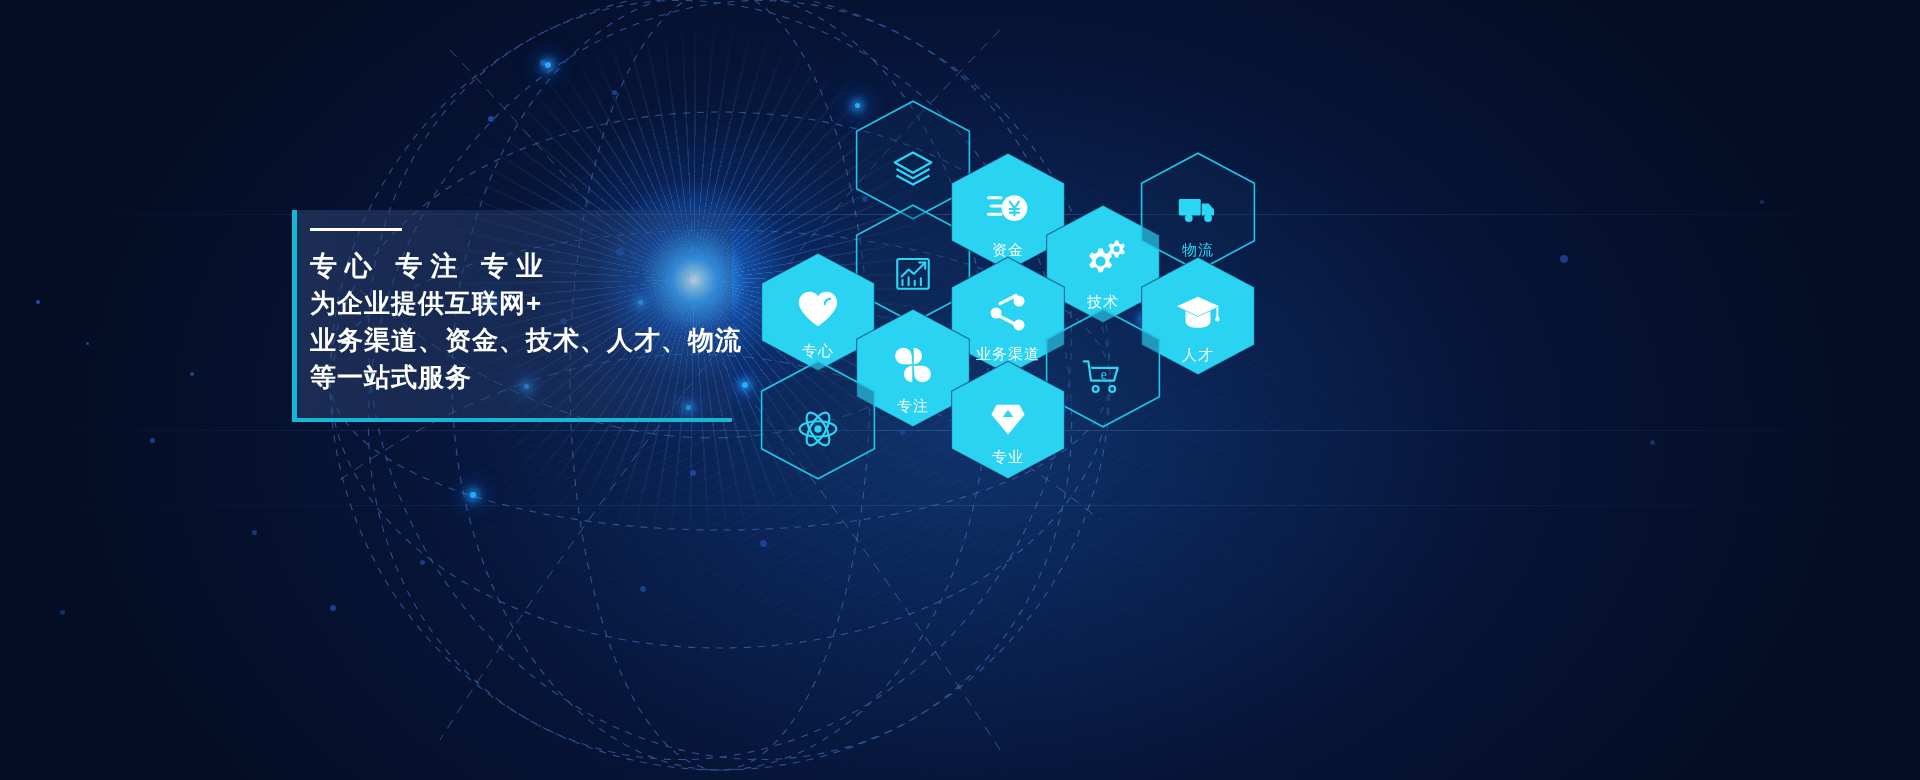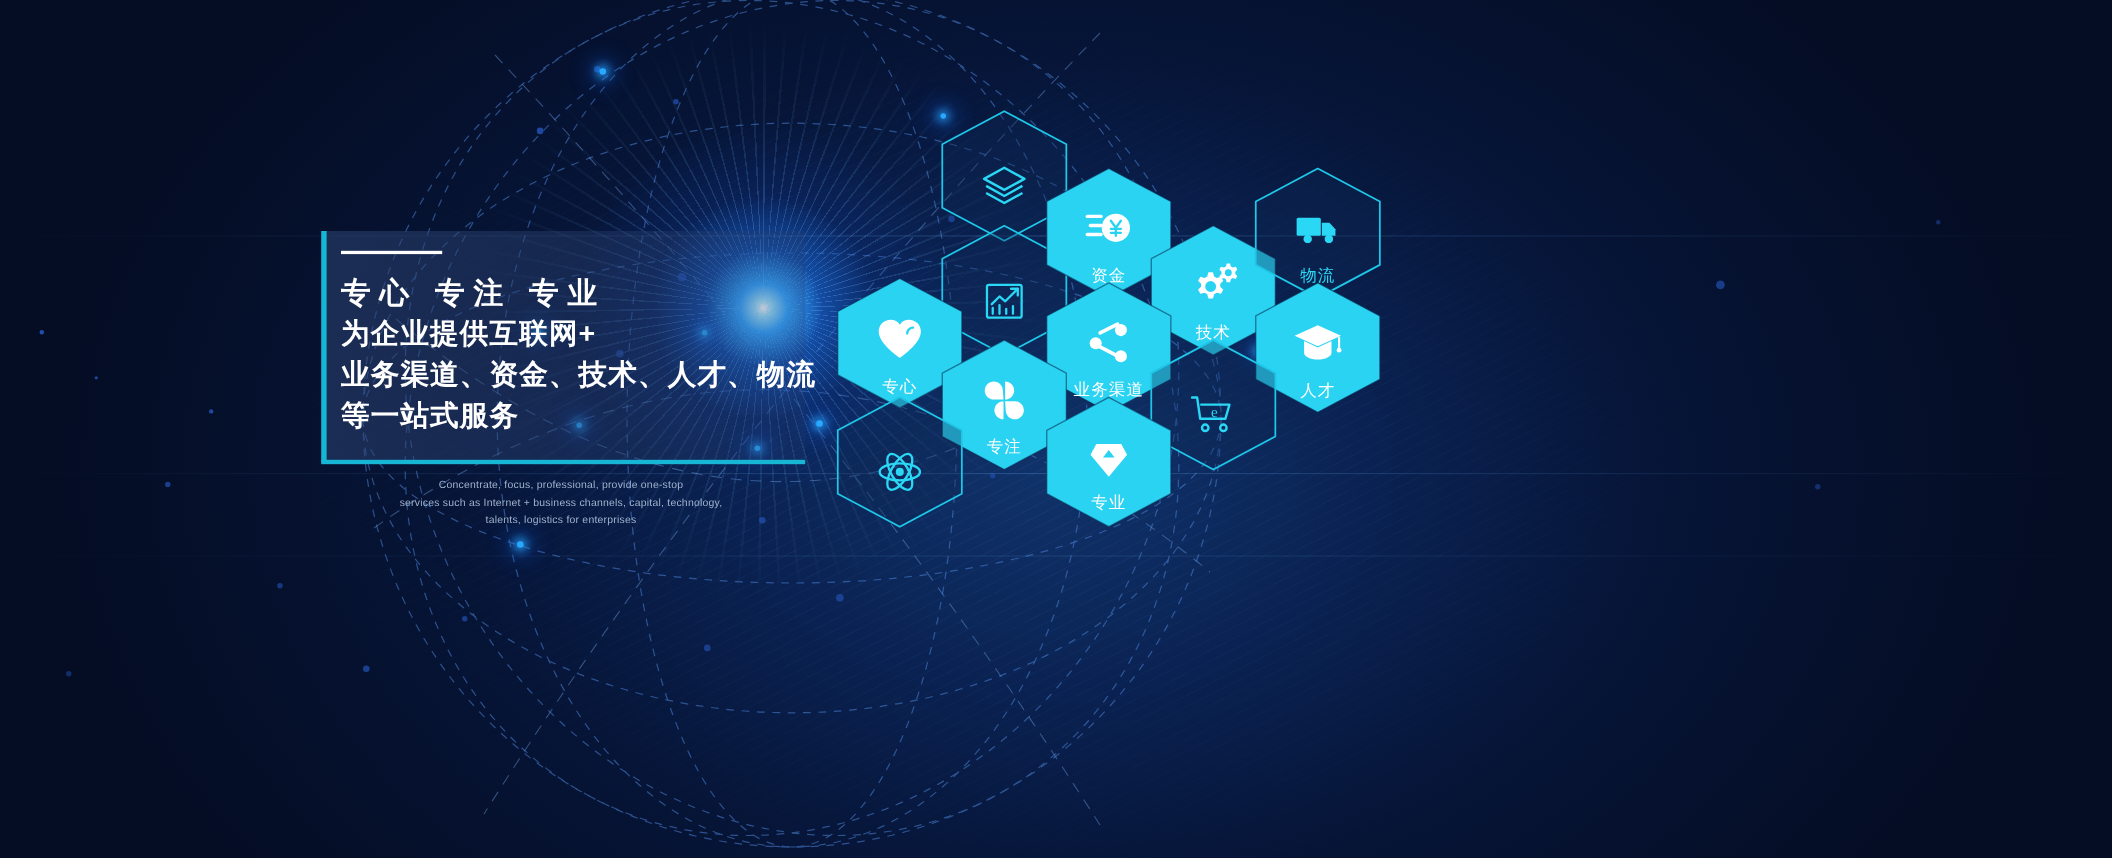--- a/index.html
+++ b/index.html
@@ -160,25 +160,20 @@
   <div class="copy-inner">
     <div class="rule"></div>
     <div class="headline">
       <div class="l1">专心 专注 专业</div>
       <div class="l2">为企业提供互联网+</div>
       <div class="l3">业务渠道、资金、技术、人才、物流</div>
       <div class="l4">等一站式服务</div>
     </div>
   </div>
 
-  <div class="subcopy">
-    <div>Concentrate, focus, professional, provide one-stop</div>
-    <div>services such as Internet + business channels, capital, technology,</div>
-    <div>talents, logistics for enterprises</div>
-  </div>
 
   <div class="hexwrap" id="hexwrap">
       <div class="hexcell outline" style="left: 113px; top: 0px; width: 120px; height: 138px;">
         <div class="poly"><svg viewBox="0 0 100 100" preserveAspectRatio="none">
             <polygon points="50,1 97,26 97,74 50,99 3,74 3,26" fill="rgba(14,40,84,0.34)" stroke="#1ec6e8" stroke-width="1.6" vector-effect="non-scaling-stroke"></polygon>
           </svg></div>
         <div class="content">
           <span class="ico"><svg width="44" height="44" viewBox="0 0 48 48">
               <g fill="none" stroke="#2ad7f5" stroke-width="2.4" stroke-linejoin="round">
         <path d="M24 6 44 17 24 28 4 17Z"></path>

